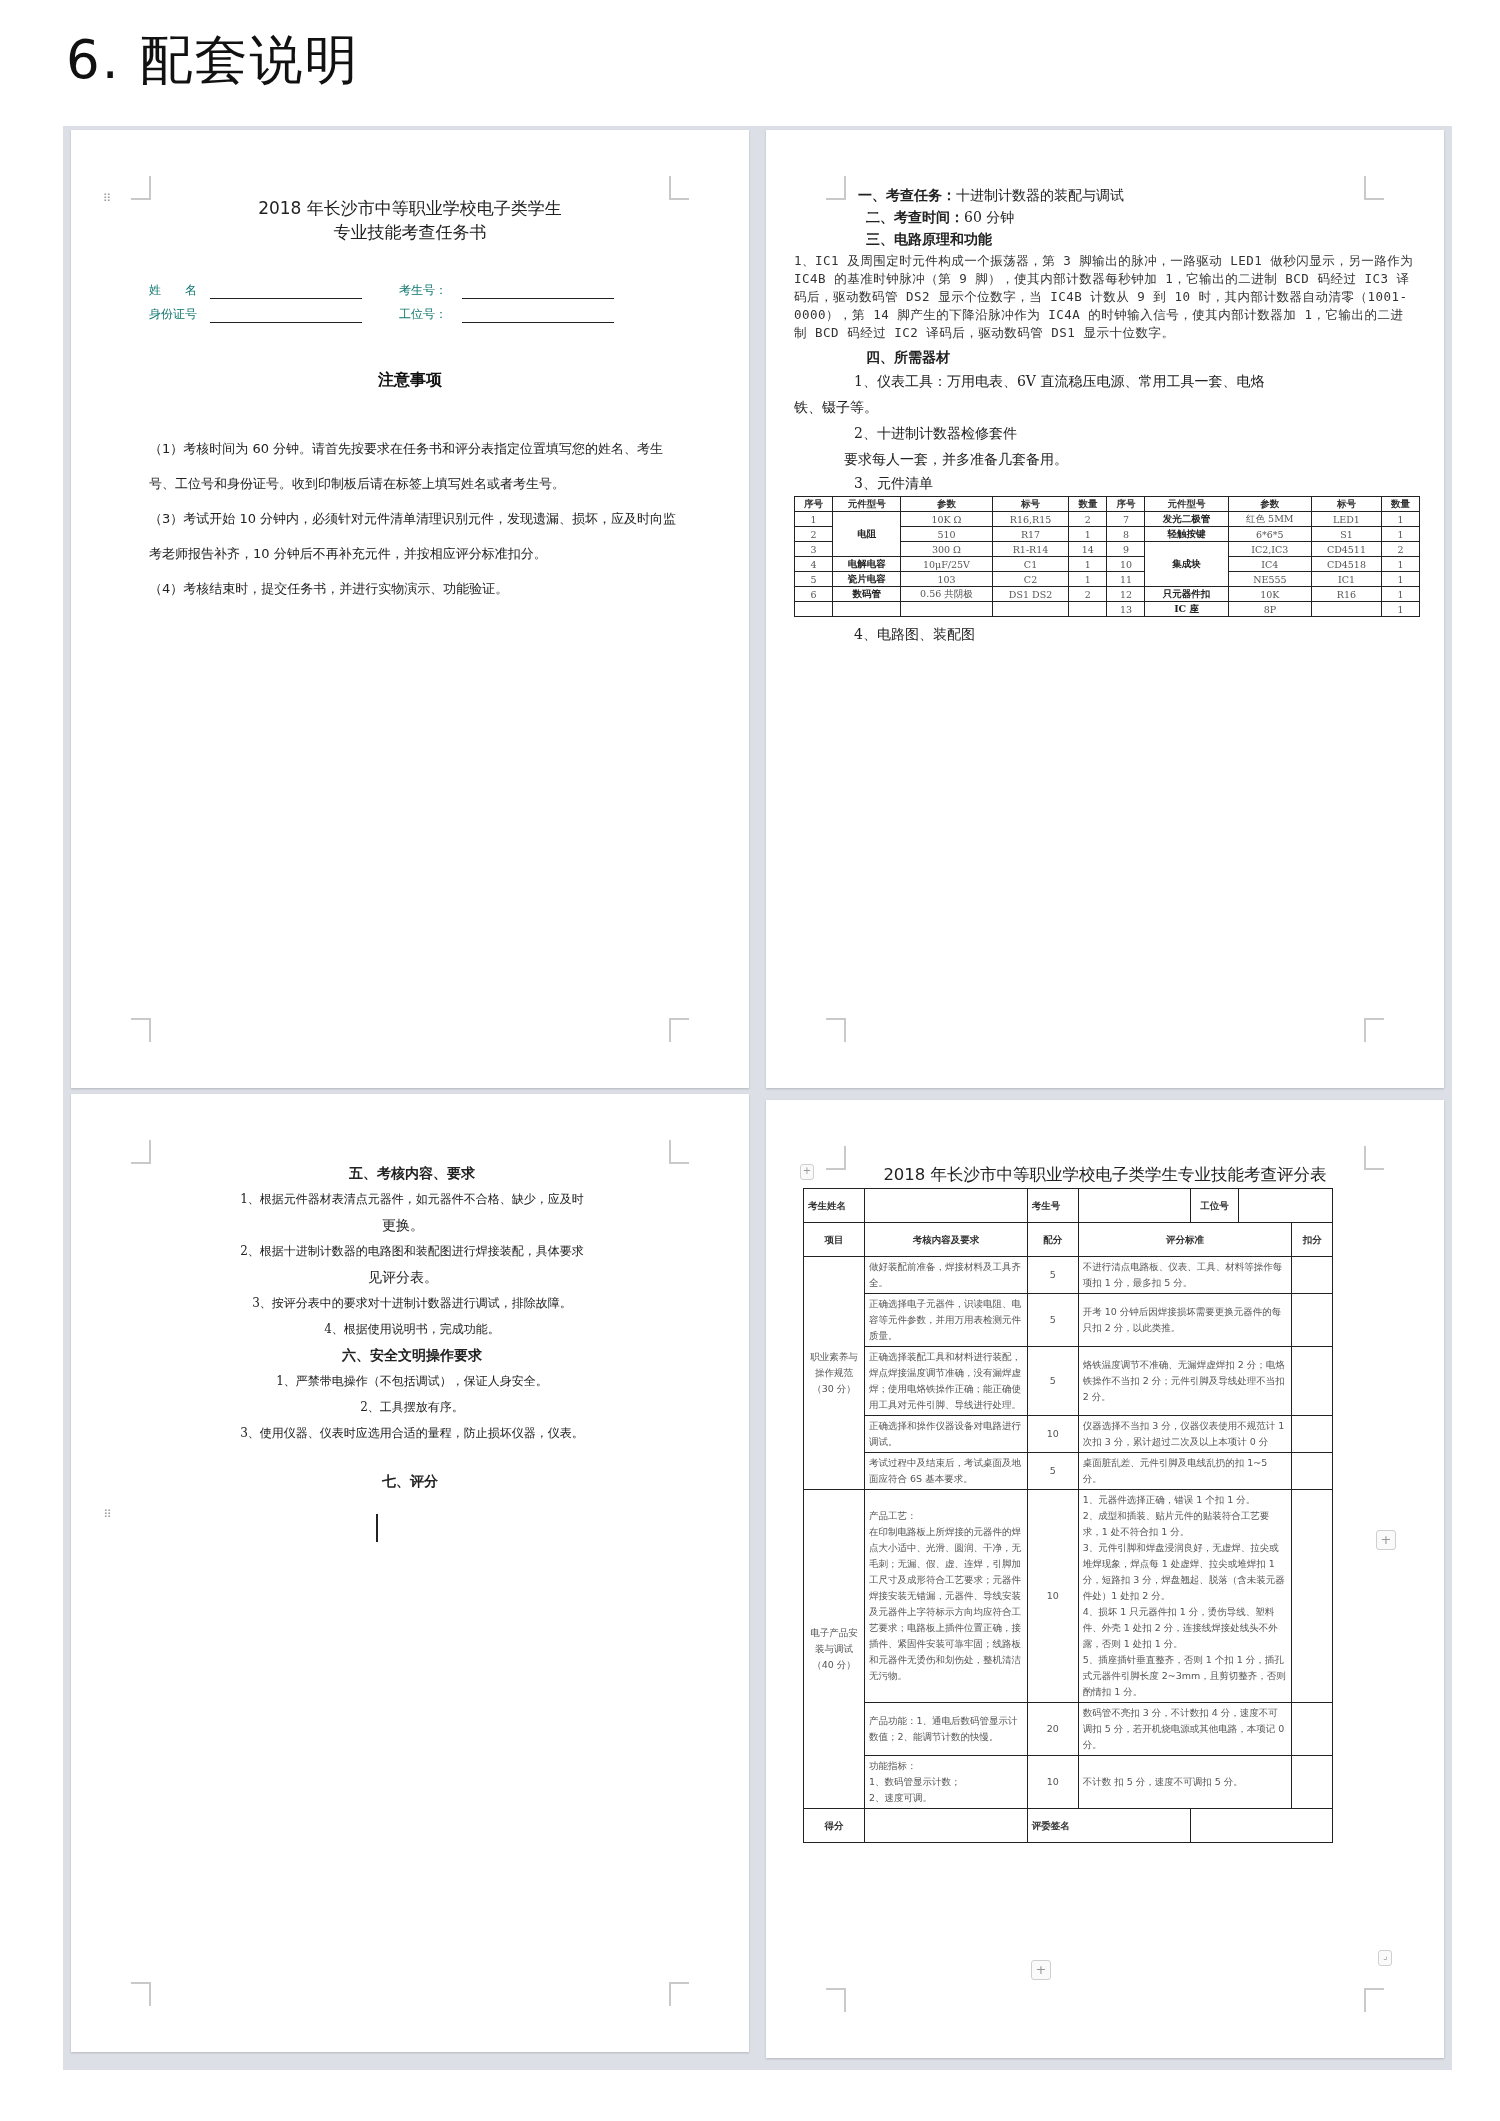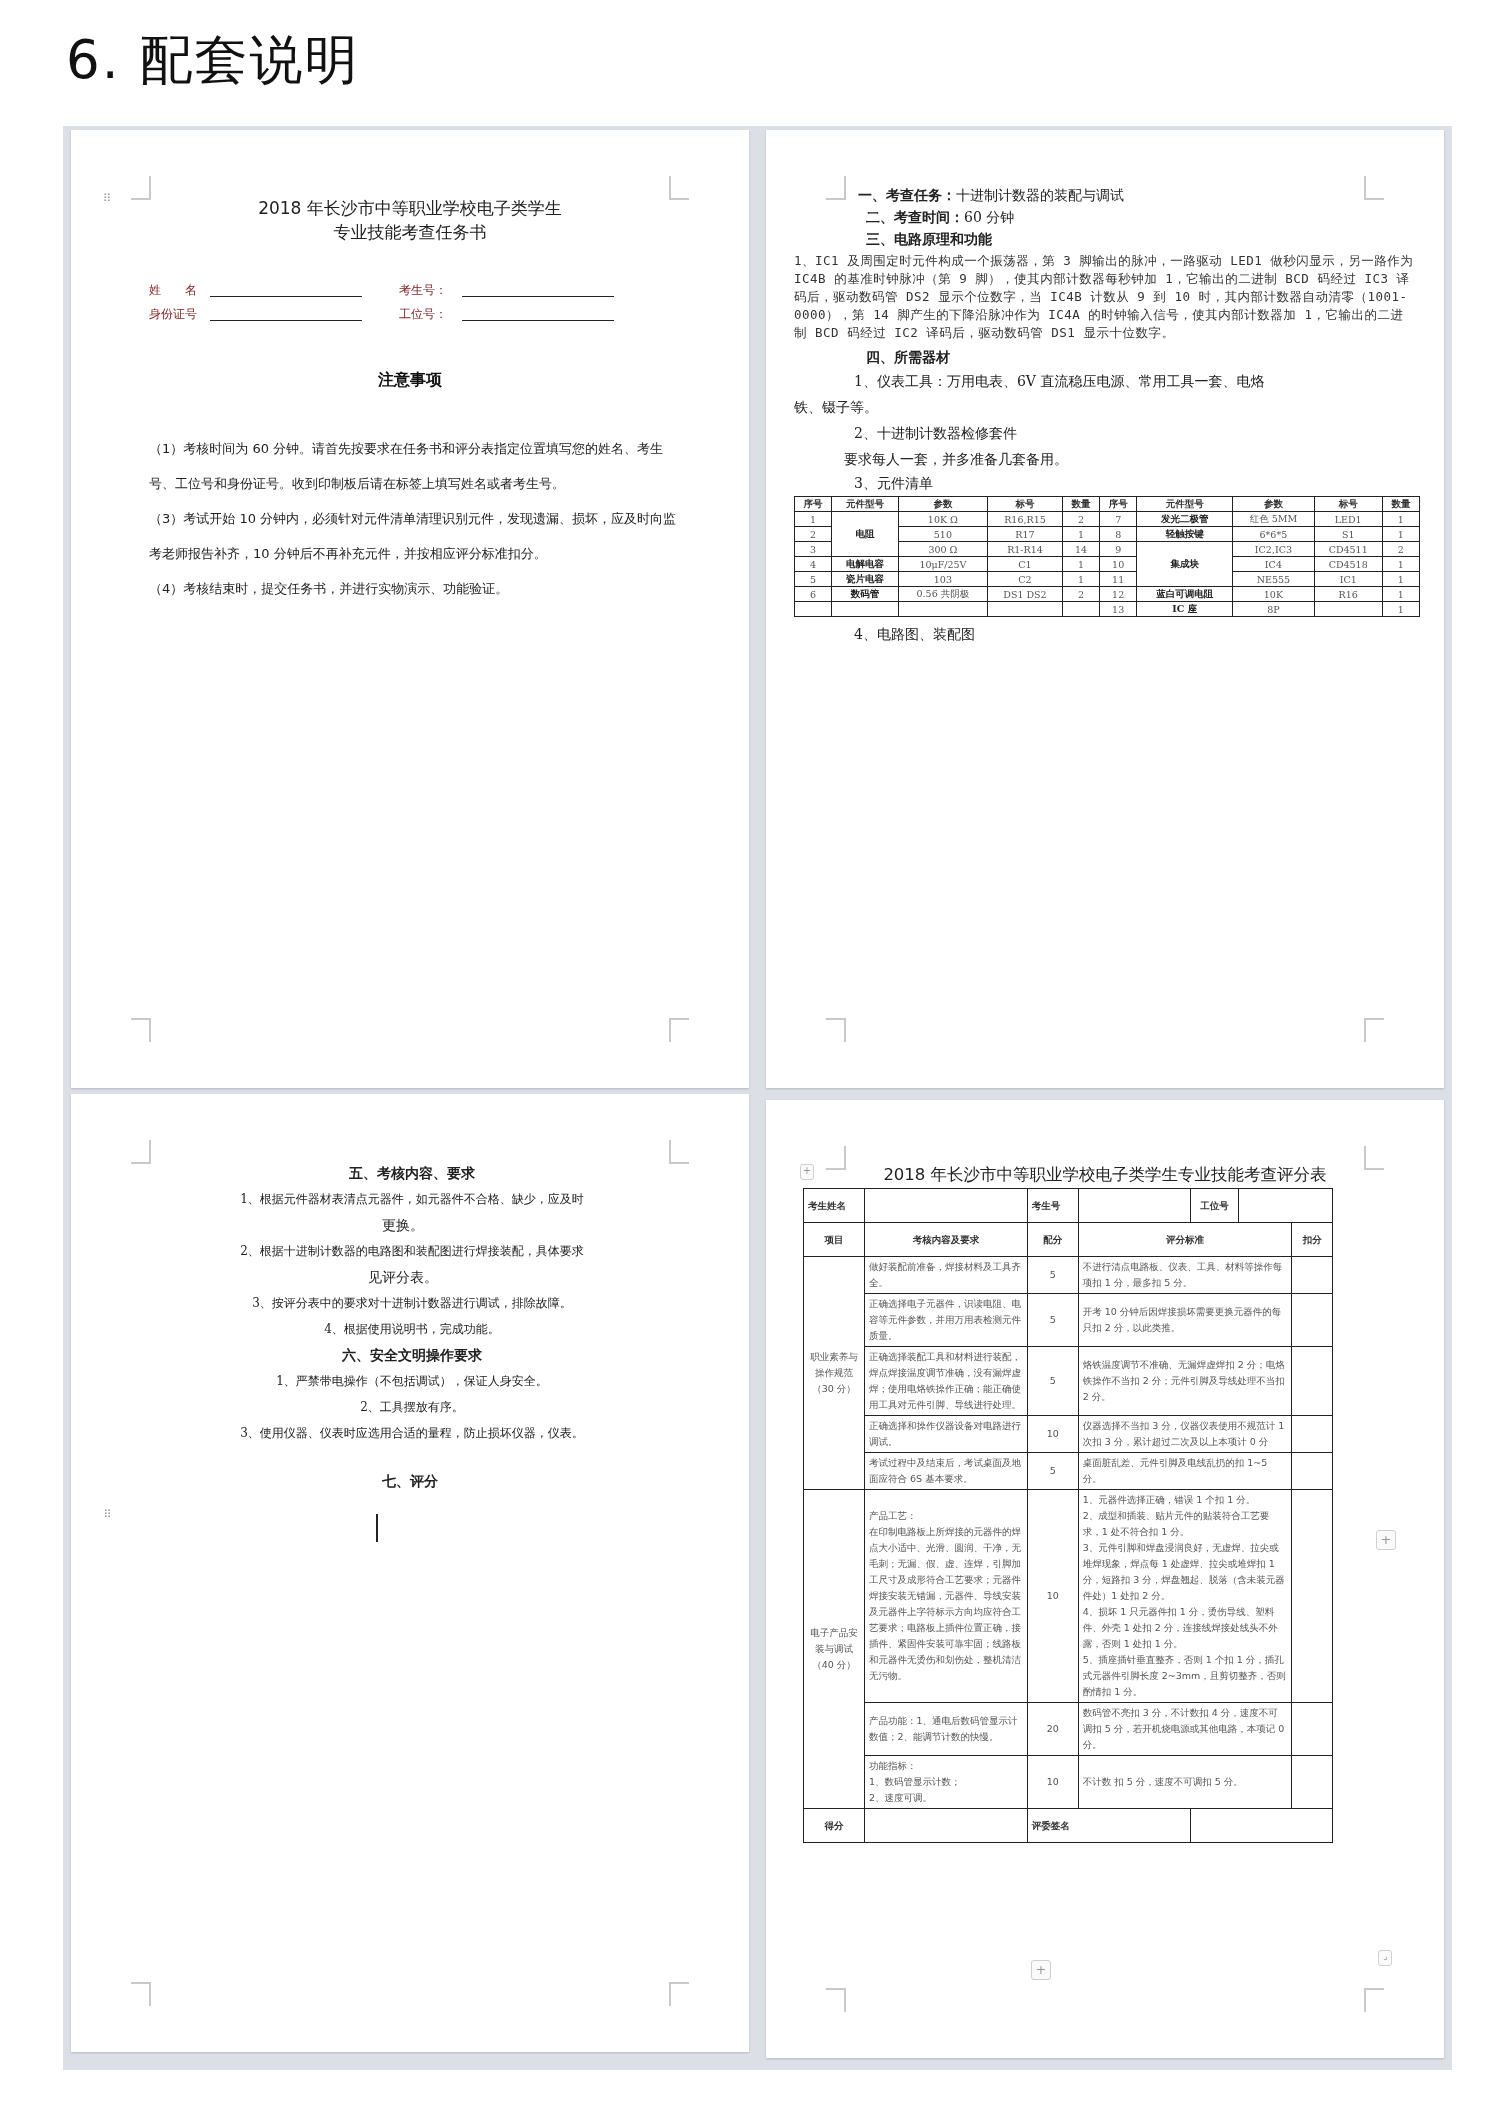--- a/index.html
+++ b/index.html
@@ -16,21 +16,21 @@
   .p3 { left: 8px; top: 968px; text-align: center; }
   .p4 { left: 703px; top: 974px; }
   .corner { position: absolute; width: 18px; height: 22px; border-color: #c9c9c9; border-style: solid; border-width: 0; }
   .c-tl { left: 60px; top: 46px; border-right-width: 2px; border-bottom-width: 2px; }
   .c-tr { right: 60px; top: 46px; border-left-width: 2px; border-bottom-width: 2px; }
   .c-bl { left: 60px; bottom: 46px; border-right-width: 2px; border-top-width: 2px; }
   .c-br { right: 60px; bottom: 46px; border-left-width: 2px; border-top-width: 2px; }
   .drag-handle { position: absolute; width: 10px; height: 18px; color: #9a9a9a; font-size: 11px; line-height: 6px; letter-spacing: 1px; }
   .serif { font-family: "DejaVu Serif", "Liberation Serif", serif; }
   .p1 .title { position: absolute; top: 66px; left: 0; width: 100%; text-align: center; font-size: 17px; line-height: 24px; color: #222; }
-  .field-row { position: absolute; left: 78px; font-size: 12px; display: flex; gap: 3px; color: #7f1d1d; }
+  .field-row { position: absolute; left: 78px; font-size: 12px; display: flex; gap: 3px; color: #0f766e; align-items: flex-end; }
   .field-row .lab { width: 58px; }
   .field-row .line { width: 152px; border-bottom: 1.5px solid #222; height: 14px; }
   .field-row .lab2 { width: 60px; margin-left: 34px; }
   .notes-title { position: absolute; top: 240px; left: 0; width: 100%; text-align: center; font-size: 16px; font-weight: 700; }
   .notes { position: absolute; top: 268px; left: 78px; width: 530px; font-size: 13px; line-height: 35px; color: #222; margin-top: 33px; }
   .notes p { margin: 0; }
   .p2 .content { position: absolute; top: 54px; left: 28px; width: 620px; color: #222; }
   .h-line { font-size: 14px; line-height: 22px; margin-left: 72px; }
   .h-line b { font-weight: 700; }
   .para-sm { font-size: 12.5px; line-height: 18px; margin: 2px 0 0 0; color: #333; letter-spacing: 0.5px; font-family: "DejaVu Sans Mono", monospace; }
@@ -179,21 +179,21 @@
           <td>IC1</td>
           <td>1</td>
         </tr>
         <tr>
           <td>6</td>
           <td class="cn">数码管</td>
           <td>0.56 共阴极</td>
           <td>DS1 DS2</td>
           <td>2</td>
           <td>12</td>
-          <td class="cn">蓝白可调电阻</td>
+          <td class="cn">只元器件扣</td>
           <td>10K</td>
           <td>R16</td>
           <td>1</td>
         </tr>
         <tr>
           <td></td>
           <td></td>
           <td></td>
           <td></td>
           <td></td>

